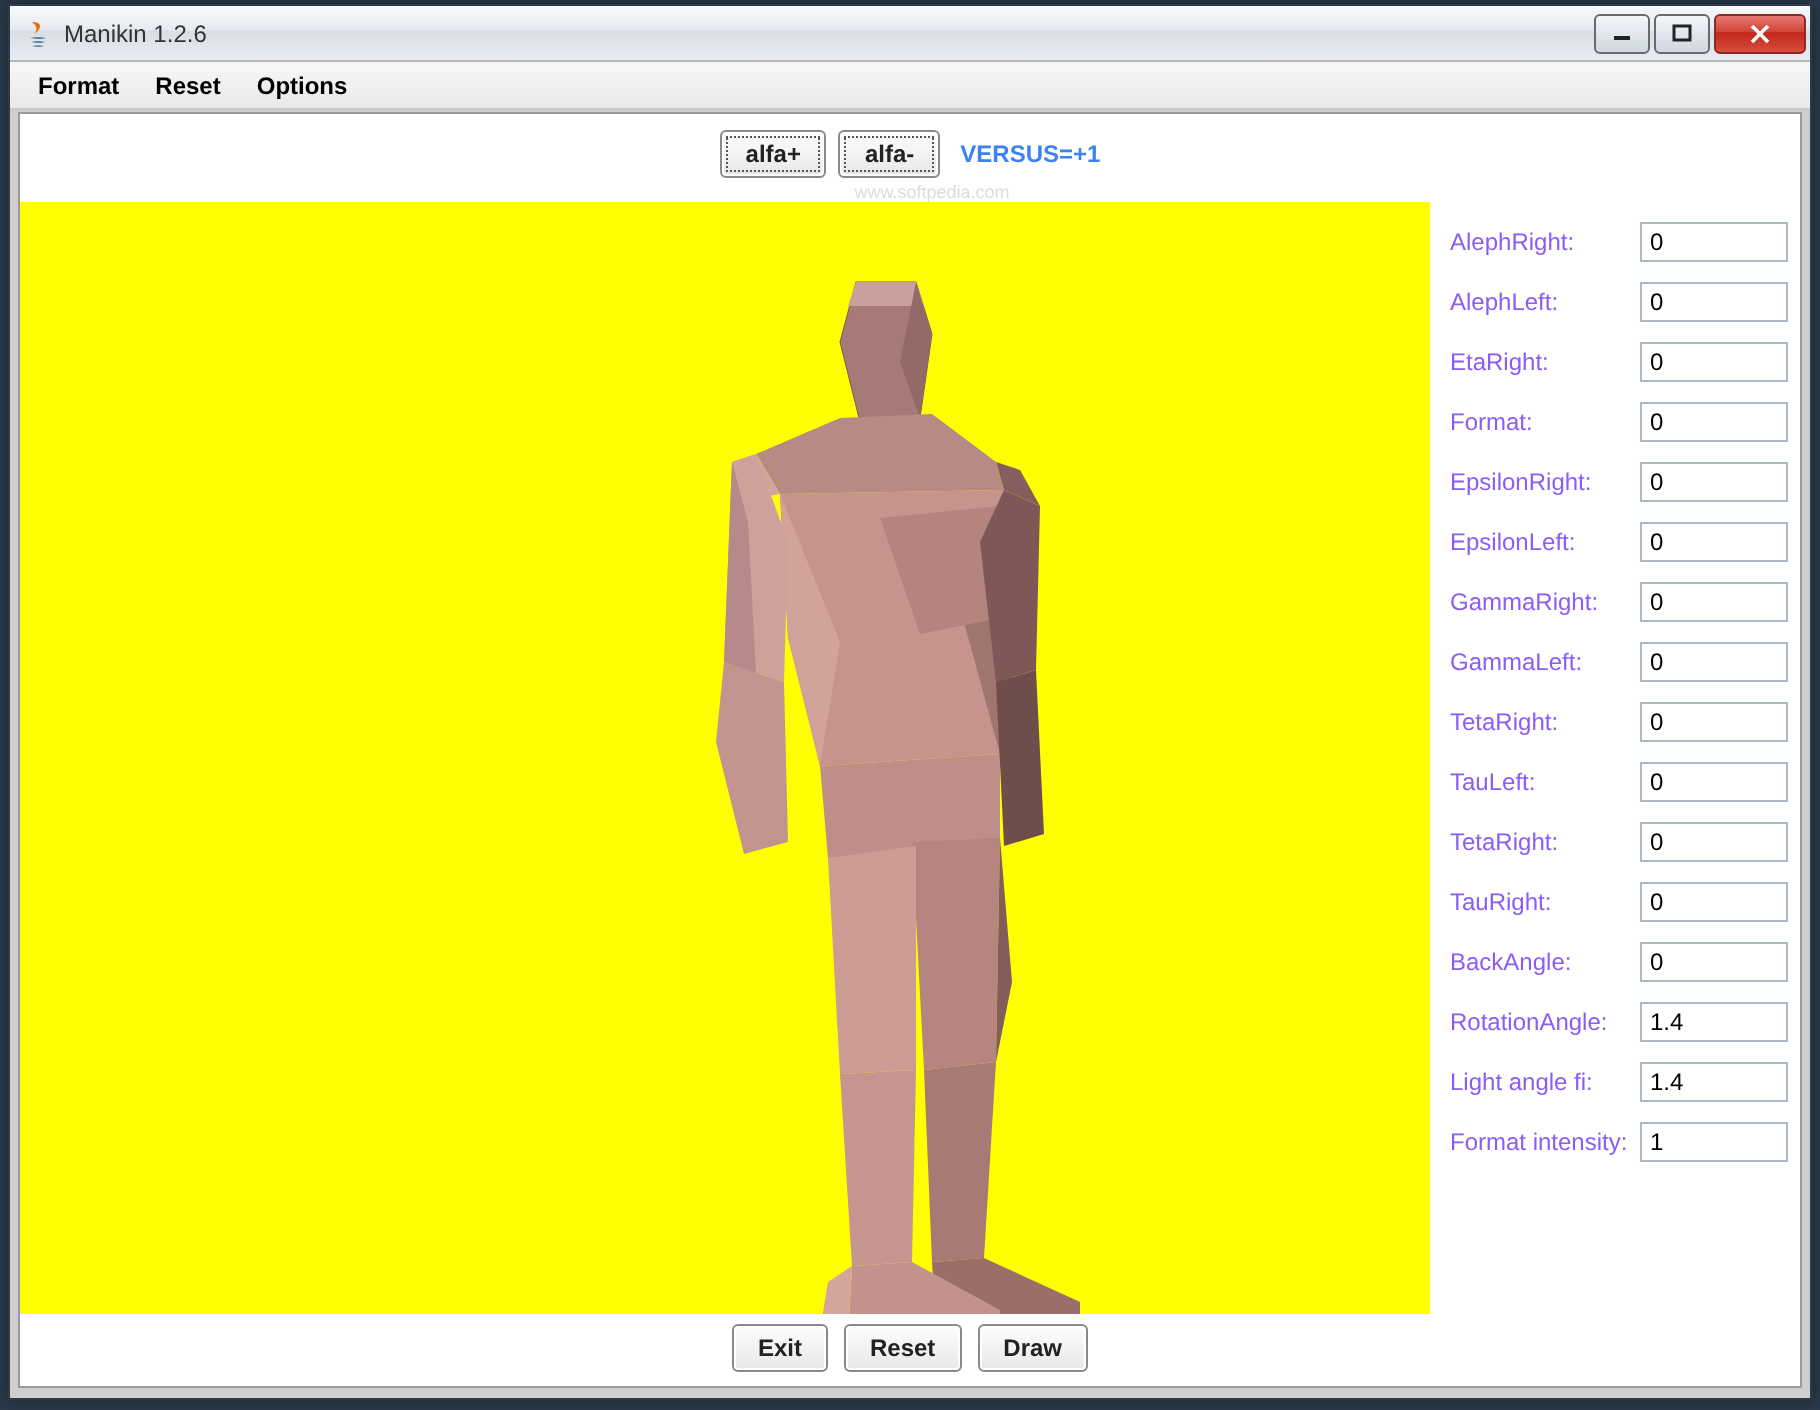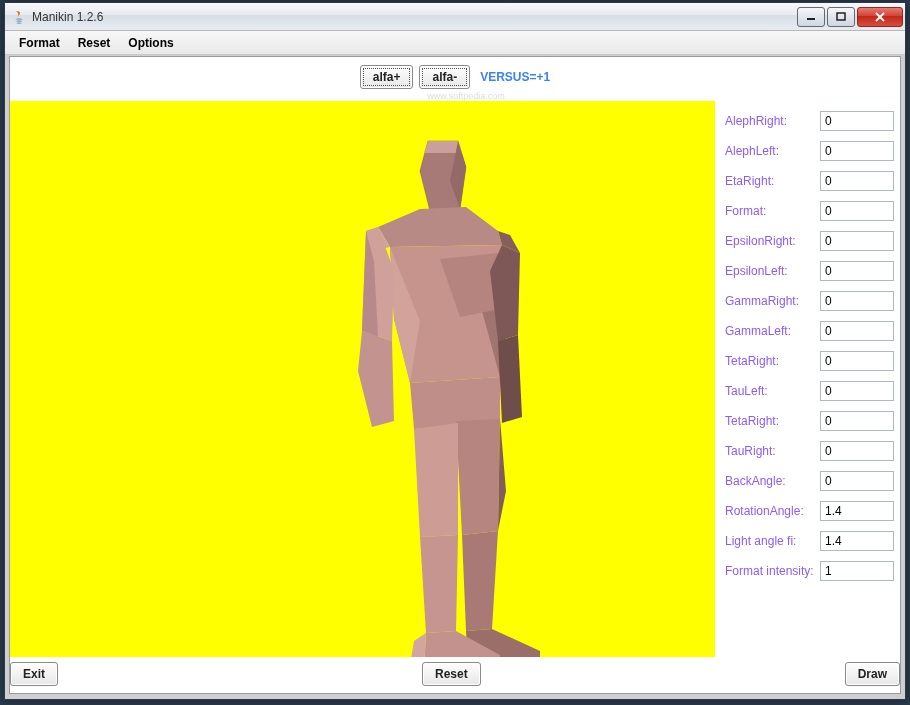--- a/index.html
+++ b/index.html
@@ -141,21 +141,21 @@
     height: 20px;
     border: 1px solid #aeb8c6;
     background: #fff;
     font-family: inherit;
     font-size: 12px;
     padding: 0 4px;
     color: #000;
   }
   .bottom-bar {
     display: flex;
-    justify-content: space-between;
+    justify-content: center;
     align-items: center;
     gap: 8px;
     height: 34px;
   }
   .manikin { position: absolute; left: 340px; top: 30px; }
 </style>
 </head>
 <body>
 
 <div class="window">

